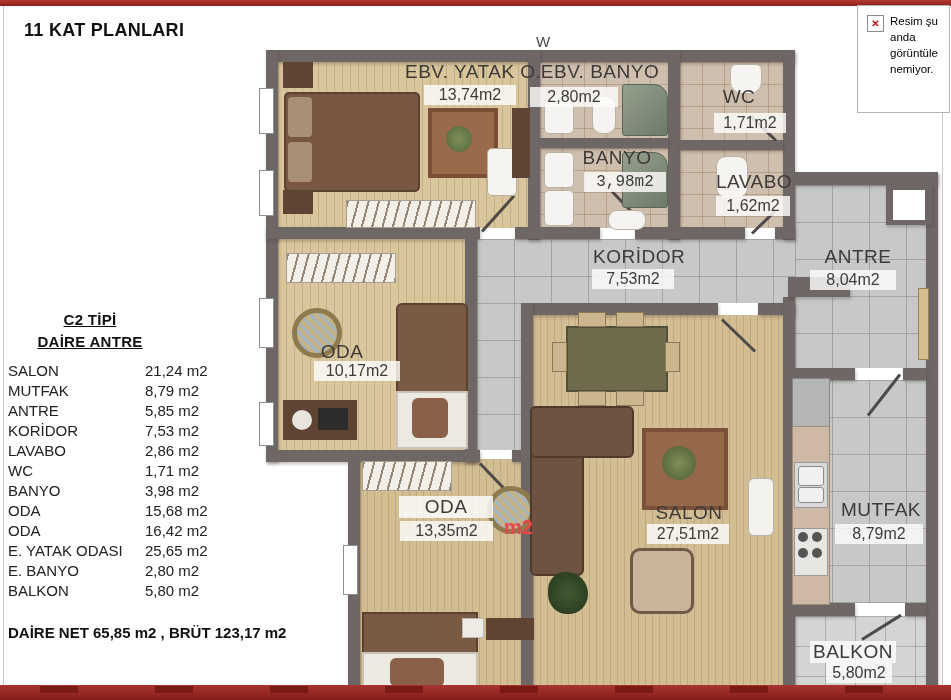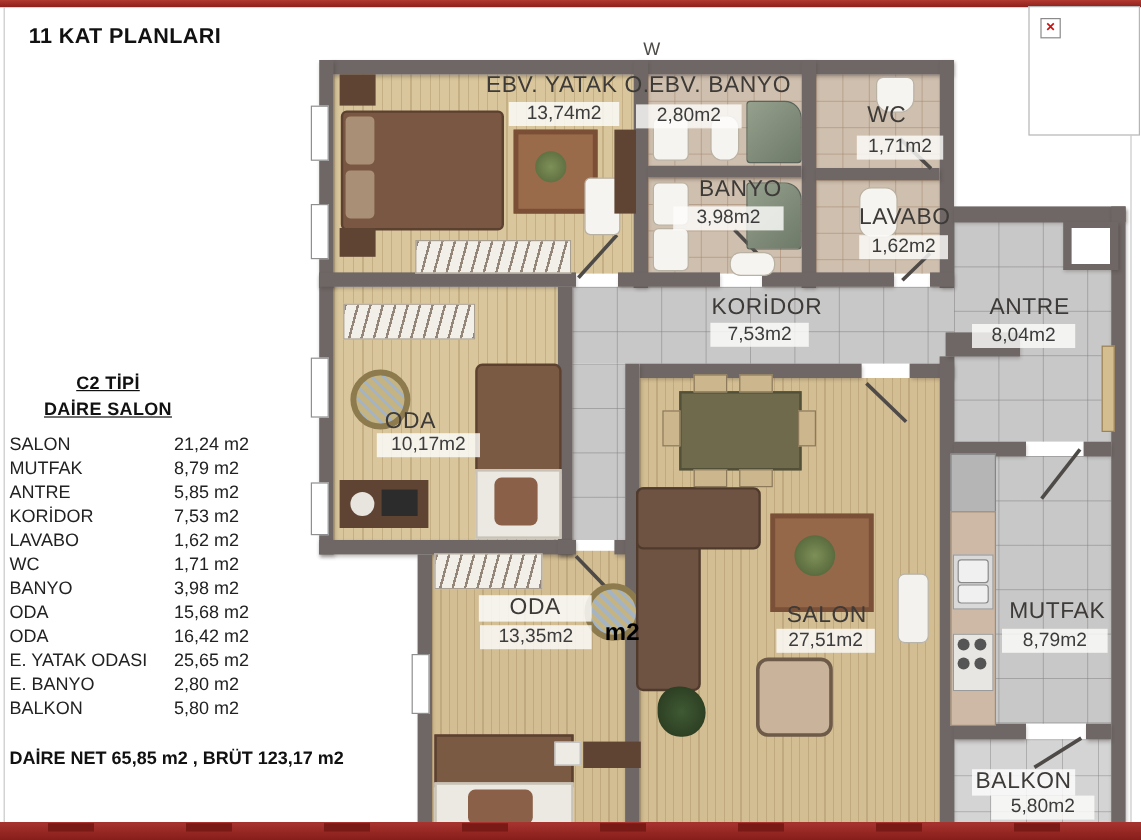--- a/index.html
+++ b/index.html
@@ -44,45 +44,46 @@
 <body>
 
 <div class="abs topbar"></div>
 <div class="abs leftline"></div>
 <div class="abs rightline"></div>
 
 <h1 class="abs title">11 KAT PLANLARI</h1>
 
 <div class="abs notice">
   <span class="notice-icon">✕</span>
+  <span class="notice-text">Resim şu anda görüntüle nemiyor.</span>
 </div>
 
 <div>
   <div class="ph" style="left:0px;top:311px;">C2 TİPİ</div>
-  <div class="ph" style="left:0px;top:333px;">DAİRE SALON</div>
+  <div class="ph" style="left:0px;top:333px;">DAİRE ANTRE</div>
 
   <div class="rrow" style="top:362px;">
       <span class="rn">SALON</span>
       <span class="rv">21,24 m2</span>
     </div>
   <div class="rrow" style="top:382px;">
       <span class="rn">MUTFAK</span>
       <span class="rv">8,79 m2</span>
     </div>
   <div class="rrow" style="top:402px;">
       <span class="rn">ANTRE</span>
       <span class="rv">5,85 m2</span>
     </div>
   <div class="rrow" style="top:422px;">
       <span class="rn">KORİDOR</span>
       <span class="rv">7,53 m2</span>
     </div>
   <div class="rrow" style="top:442px;">
       <span class="rn">LAVABO</span>
-      <span class="rv">1,62 m2</span>
+      <span class="rv">2,86 m2</span>
     </div>
   <div class="rrow" style="top:462px;">
       <span class="rn">WC</span>
       <span class="rv">1,71 m2</span>
     </div>
   <div class="rrow" style="top:482px;">
       <span class="rn">BANYO</span>
       <span class="rv">3,98 m2</span>
     </div>
   <div class="rrow" style="top:502px;">
@@ -236,37 +237,37 @@
   <div class="abs" style="left:798px;top:548px;width:10px;height:10px;border-radius:50%;background:#555;"></div>
   <div class="abs" style="left:812px;top:548px;width:10px;height:10px;border-radius:50%;background:#555;"></div>
 
   <div class="rname" style="left:405px;top:61px;width:130px;">EBV. YATAK O.</div>
   <div class="rarea" style="left:424px;top:85px;width:92px;">13,74m2</div>
   <div class="rname" style="left:540px;top:61px;width:120px;">EBV. BANYO</div>
   <div class="rarea" style="left:530px;top:87px;width:88px;">2,80m2</div>
   <div class="rname" style="left:718px;top:86px;width:42px;">WC</div>
   <div class="rarea" style="left:714px;top:113px;width:72px;">1,71m2</div>
   <div class="rname" style="left:578px;top:147px;width:78px;">BANYO</div>
-  <div class="rarea" style="left:561px;top:172px;width:92px;">3,98m2</div>
+  <div class="rarea" style="left:584px;top:172px;width:82px;font-family:Liberation Mono, monospace;">3,98m2</div>
   <div class="rname" style="left:714px;top:171px;width:80px;">LAVABO</div>
   <div class="rarea" style="left:716px;top:196px;width:74px;">1,62m2</div>
   <div class="rname" style="left:593px;top:246px;width:90px;">KORİDOR</div>
   <div class="rarea" style="left:592px;top:269px;width:82px;">7,53m2</div>
   <div class="rname" style="left:822px;top:246px;width:72px;">ANTRE</div>
   <div class="rarea" style="left:810px;top:270px;width:86px;">8,04m2</div>
   <div class="rname" style="left:318px;top:341px;width:48px;">ODA</div>
   <div class="rarea" style="left:314px;top:361px;width:86px;">10,17m2</div>
   <div class="rname strip" style="left:399px;top:496px;width:94px;">ODA</div>
   <div class="rarea" style="left:400px;top:521px;width:93px;">13,35m2</div>
   <div class="rname" style="left:652px;top:502px;width:74px;">SALON</div>
   <div class="rarea" style="left:647px;top:524px;width:82px;">27,51m2</div>
   <div class="rname" style="left:838px;top:499px;width:86px;">MUTFAK</div>
   <div class="rarea" style="left:835px;top:524px;width:88px;">8,79m2</div>
   <div class="rname strip" style="left:810px;top:641px;width:86px;">BALKON</div>
-  <div class="rarea" style="left:826px;top:663px;width:86px;">5,80m2</div>
-
-  <div class="abs" style="left:504px;top:516px;font-size:20px;font-weight:bold;color:#000000;text-align:center;">m2</div>
+  <div class="rarea" style="left:826px;top:663px;width:66px;">5,80m2</div>
+
+  <div class="abs" style="left:504px;top:516px;font-size:20px;font-weight:bold;color:#ef4444;text-align:center;">m2</div>
   <div class="abs" style="left:536px;top:33px;font-size:15px;color:#4e4a48;letter-spacing:2px;">W</div>
 </div>
 
 <div class="abs bottombar">
   <div class="bricks"></div>
 </div>
 
 </body></html>

